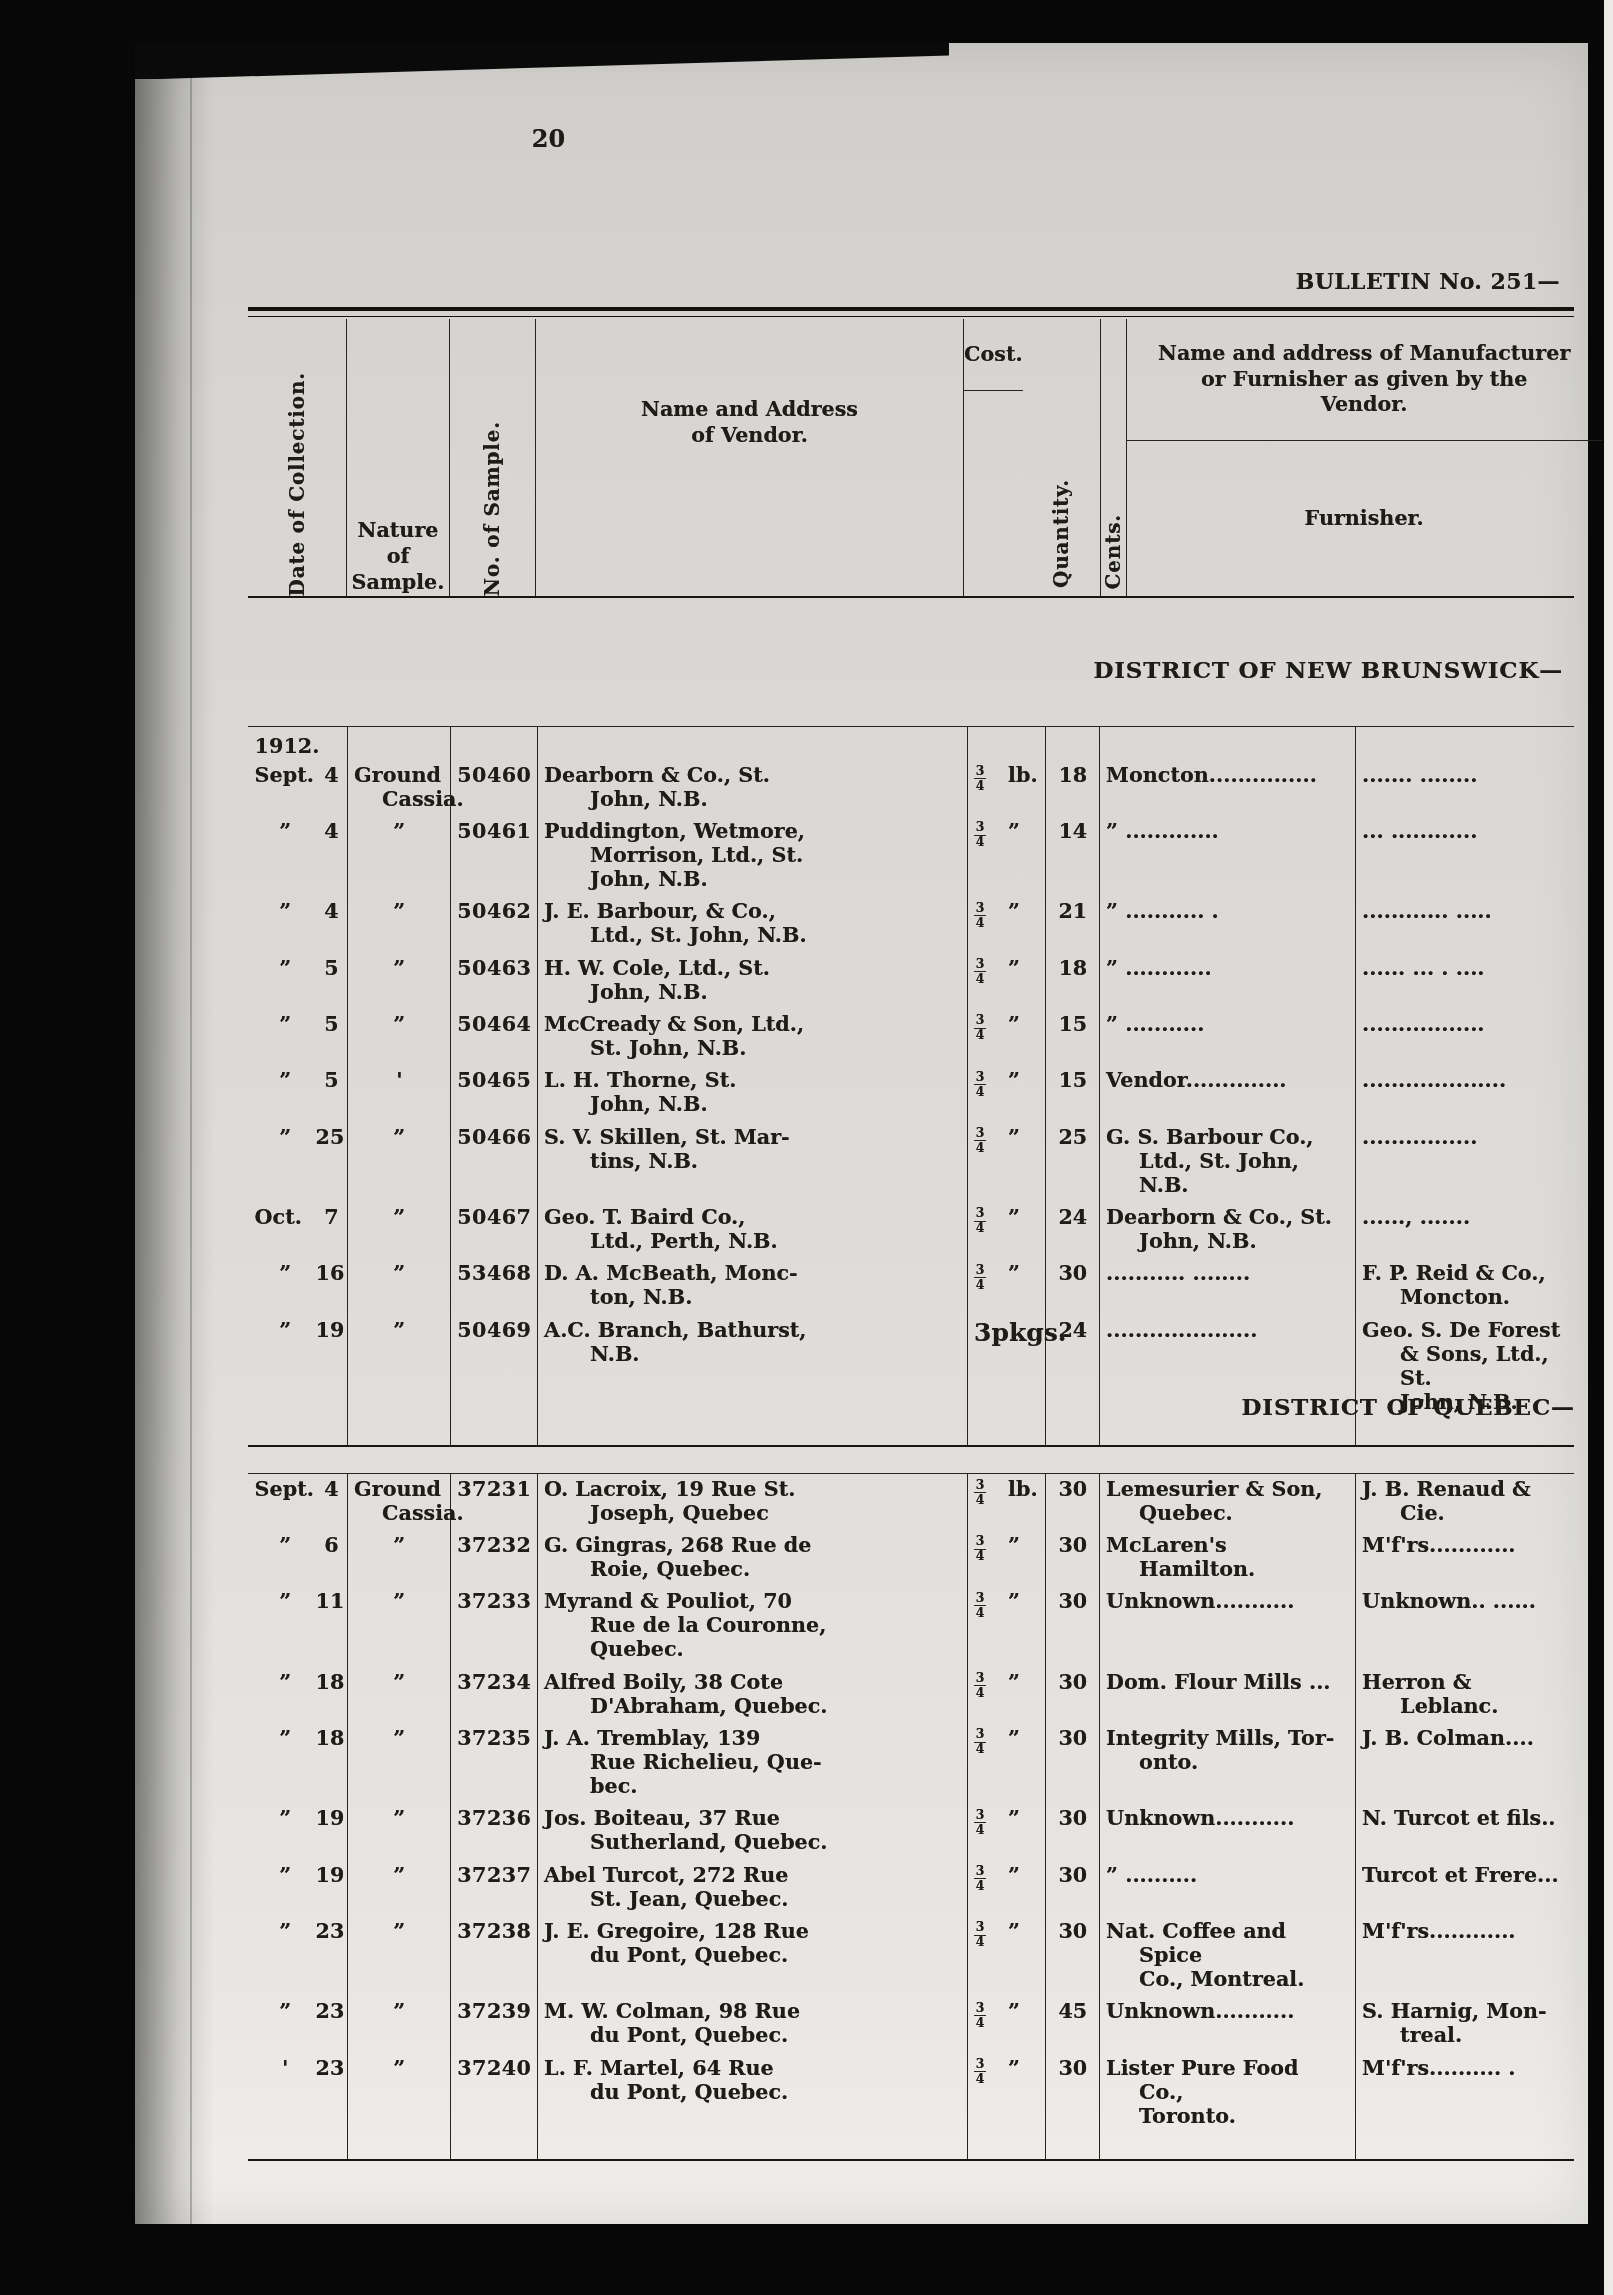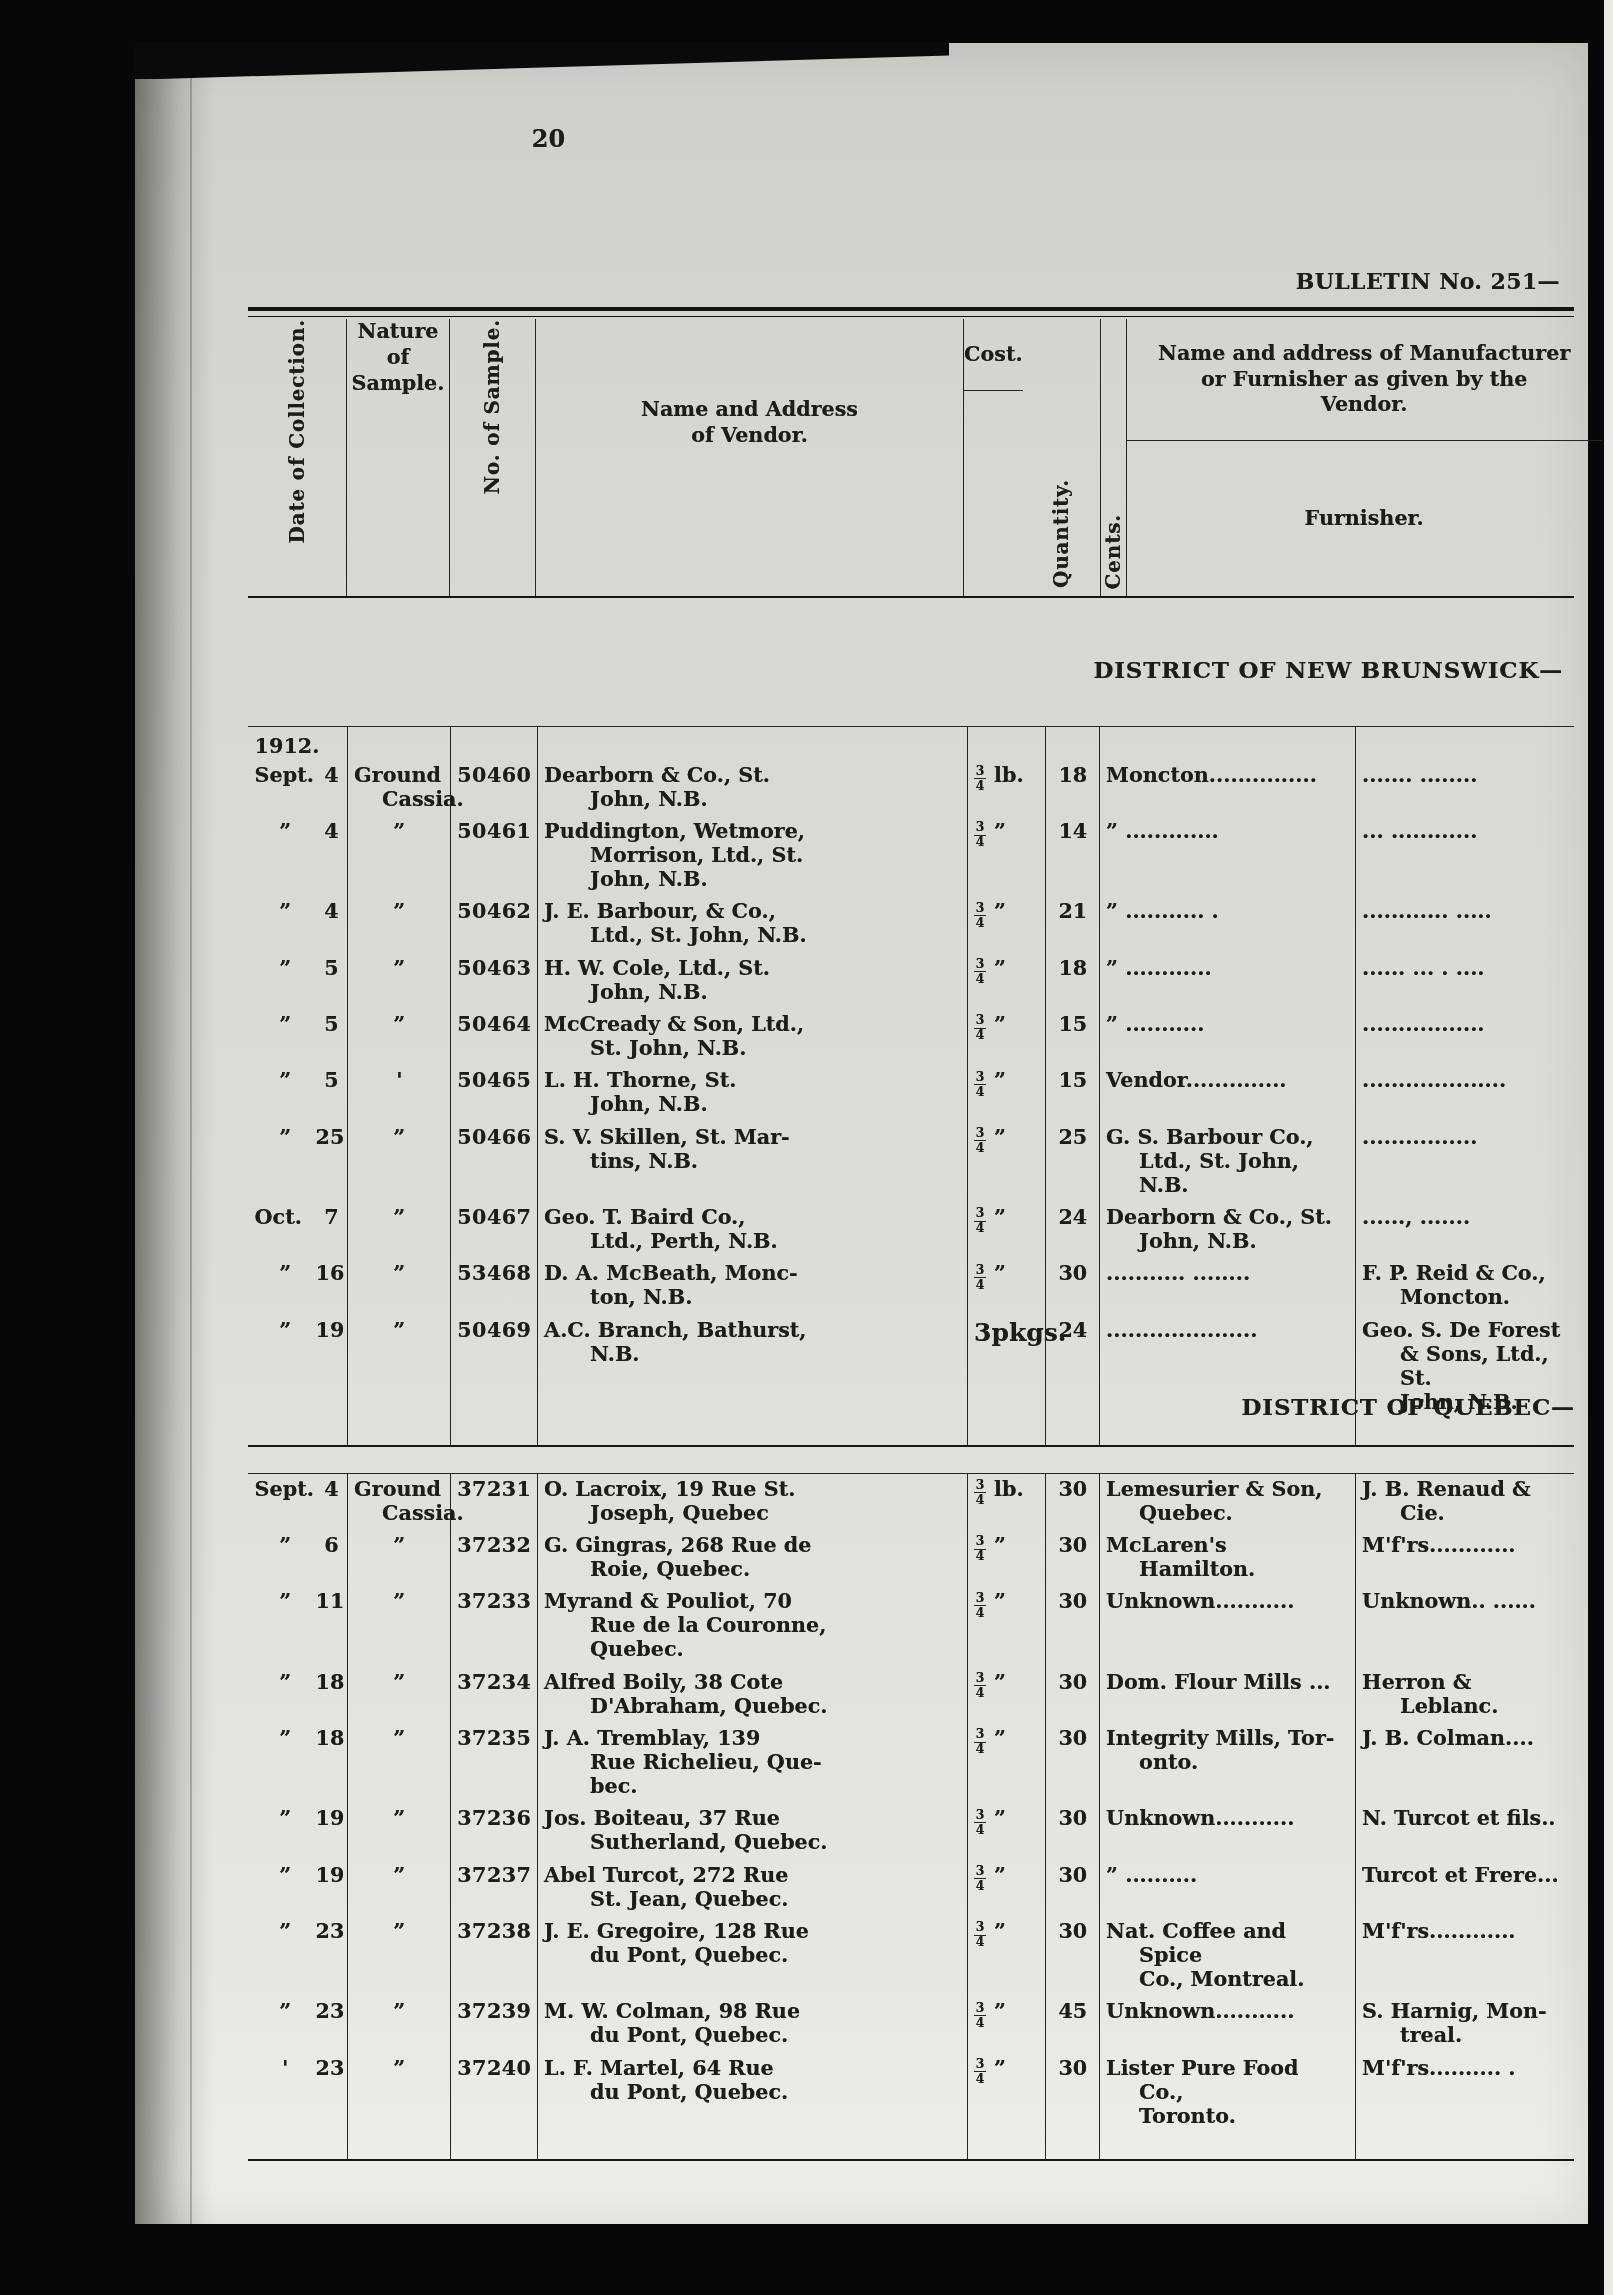--- a/index.html
+++ b/index.html
@@ -25,21 +25,21 @@
   .page-number{position:absolute;left:372px;top:81px;width:83px;text-align:center;
     font-size:24px;font-weight:700;}
   .bulletin{position:absolute;right:28px;top:225px;font-size:22px;font-weight:700;letter-spacing:0.4px;text-align:right;}
 
   .rule-double{position:absolute;left:113px;top:264px;width:1326px;height:5px;
     border-top:4.1px solid #14130e;border-bottom:1.7px solid #14130e;}
 
   
   .htable{position:absolute;left:113px;top:276px;width:1326px;height:277px;display:flex;
     border-bottom:2.5px solid #18170f;}
-  .hcell{border-right:1.7px solid #26251d;display:flex;align-items:flex-start;justify-content:center;
+  .hcell{border-right:1.7px solid #26251d;display:flex;align-items:flex-end;justify-content:center;
     font-weight:700;font-size:20.7px;line-height:1.25;text-align:center;}
   .hw-date{flex:0 0 98px;}
   .hw-nature{flex:0 0 102px;}
   .hw-no{flex:0 0 85px;}
   .hw-vendor{flex:0 0 428px;align-items:flex-start;padding-top:78px;box-sizing:border-box;}
   .hw-cost{flex:0 0 131px;flex-direction:row;align-items:stretch;}
   .hw-mfr{flex:0 0 475px;border-right:none;flex-direction:column;align-items:stretch;}
   .vlab{writing-mode:vertical-rl;transform:rotate(180deg);font-weight:700;font-size:20px;letter-spacing:0.8px;}
   .prewrap{white-space:pre-line;}
   .cost-label{height:71px;display:flex;align-items:center;justify-content:center;
@@ -77,21 +77,21 @@
   .c-nature .hang{padding-left:28px;text-indent:-28px;}
   .c-vendor .hang{padding-left:46px;text-indent:-46px;}
   .c-mfr .hang{padding-left:33px;text-indent:-33px;}
   .c-furn .hang{padding-left:38px;text-indent:-38px;}
   .dit-c{text-align:center;}
   .c-qty{white-space:nowrap;padding-left:2.5px;padding-right:0;}
   .frac{display:inline-flex;flex-direction:column;align-items:center;font-size:12.4px;line-height:1;
     font-weight:700;vertical-align:top;margin-top:2.5px;}
   .fn{border-bottom:1.7px solid #26251d;padding:0 1.7px 0.8px;}
   .fd{padding-top:0.8px;}
-  .unit{display:inline-block;margin-left:8px;}
+  .unit{display:inline-block;margin-left:22px;}
   .qtext{font-size:25px;}
 </style>
 </head>
 <body>
 
 <div class="scan-edge-right"></div>
 
 <div class="paper">
   <div class="binding-shadow"></div>
   <div class="binding-line"></div>

